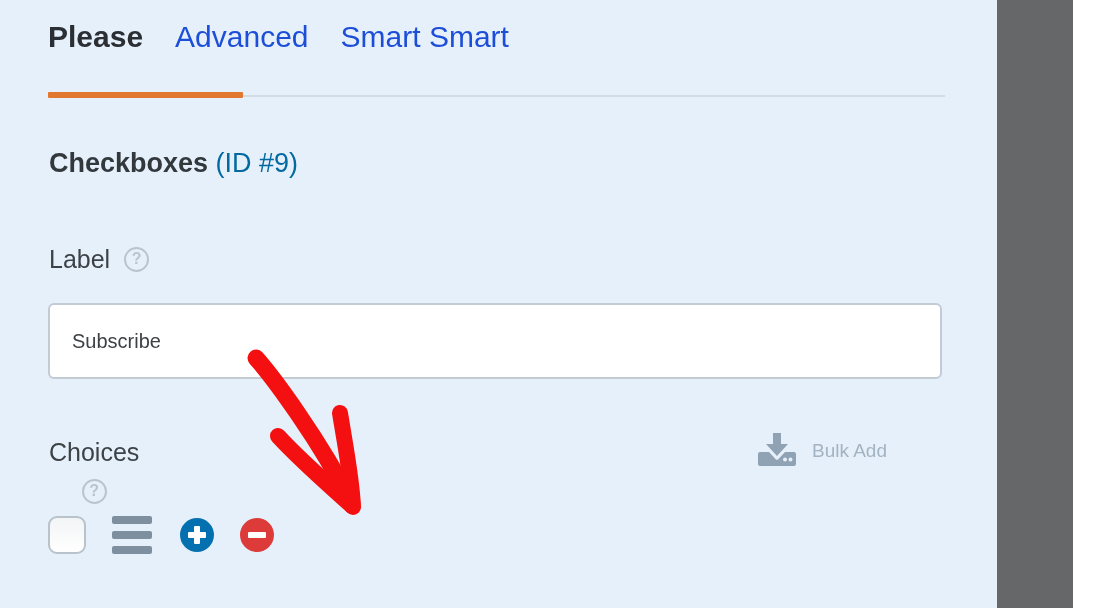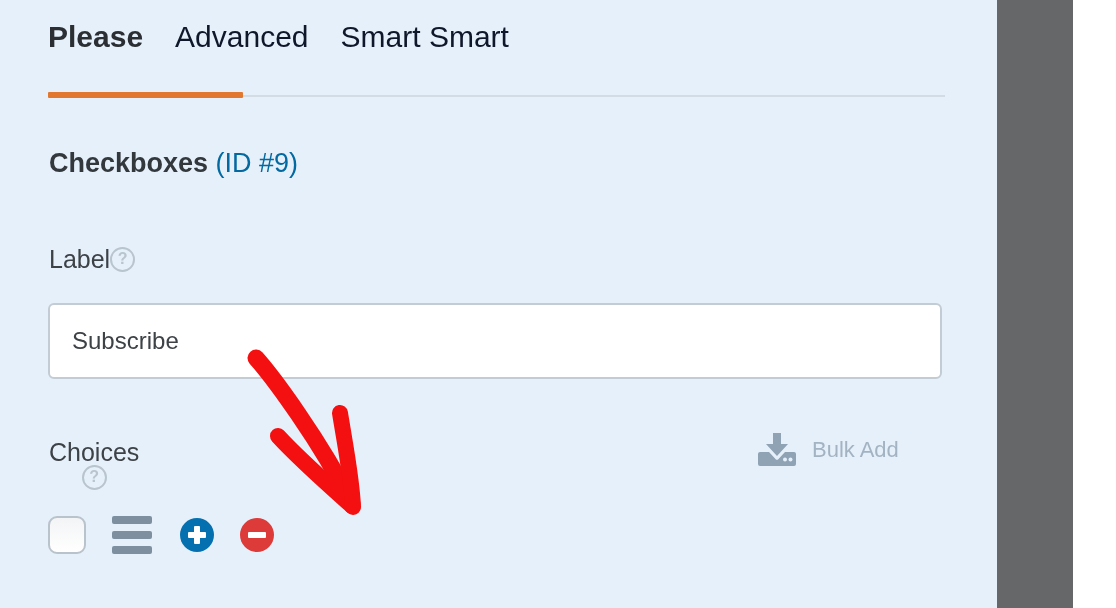--- a/index.html
+++ b/index.html
@@ -49,21 +49,21 @@
   .tabs {
     position: absolute;
     left: 48px;
     top: 22px;
     display: flex;
     align-items: flex-end;
     gap: 0;
   }
   .tab {
     font-size: 30px;
-    color: #0f172a;
+    color: #1d4ed8;
     padding: 0 32px 0 0;
     line-height: 1;
     white-space: nowrap;
     cursor: pointer;
   }
   .tab.active {
     font-weight: bold;
     color: #2b2f33;
   }
   .tab-rule {
@@ -99,20 +99,21 @@
   }
   .field-heading .fid {
     color: #0369a1;
     font-weight: normal;
   }
   
   .row-label {
     position: absolute;
     display: flex;
     align-items: center;
+    gap: 14px;
     font-size: 25px;
     color: #3d4247;
     line-height: 1;
     white-space: nowrap;
   }
   .label-label { left: 49px; top: 247px; }
   .label-choices { left: 49px; top: 440px; flex-direction: column; }
 
   .help-icon {
     display: inline-flex;
@@ -135,37 +136,37 @@
     position: absolute;
     left: 48px;
     top: 303px;
     width: 894px;
     height: 76px;
     box-sizing: border-box;
     background: #ffffff;
     border: 2px solid #c3ccd4;
     border-radius: 6px;
     font-family: "Liberation Sans", sans-serif;
-    font-size: 24px;
+    font-size: 20px;
     color: #3d4247;
     padding: 0 22px;
     outline: none;
   }
   
   .bulk-add {
     position: absolute;
     left: 758px;
     top: 432px;
     display: flex;
     align-items: center;
     gap: 16px;
     cursor: pointer;
   }
   .bulk-add-label {
-    font-size: 22px;
+    font-size: 19px;
     color: #a3b3c2;
     line-height: 1;
     white-space: nowrap;
   }
   .bulk-icon { width: 38px; height: 36px; display: block; }
   
   .choice-row {
     position: absolute;
     left: 48px;
     top: 495px;

